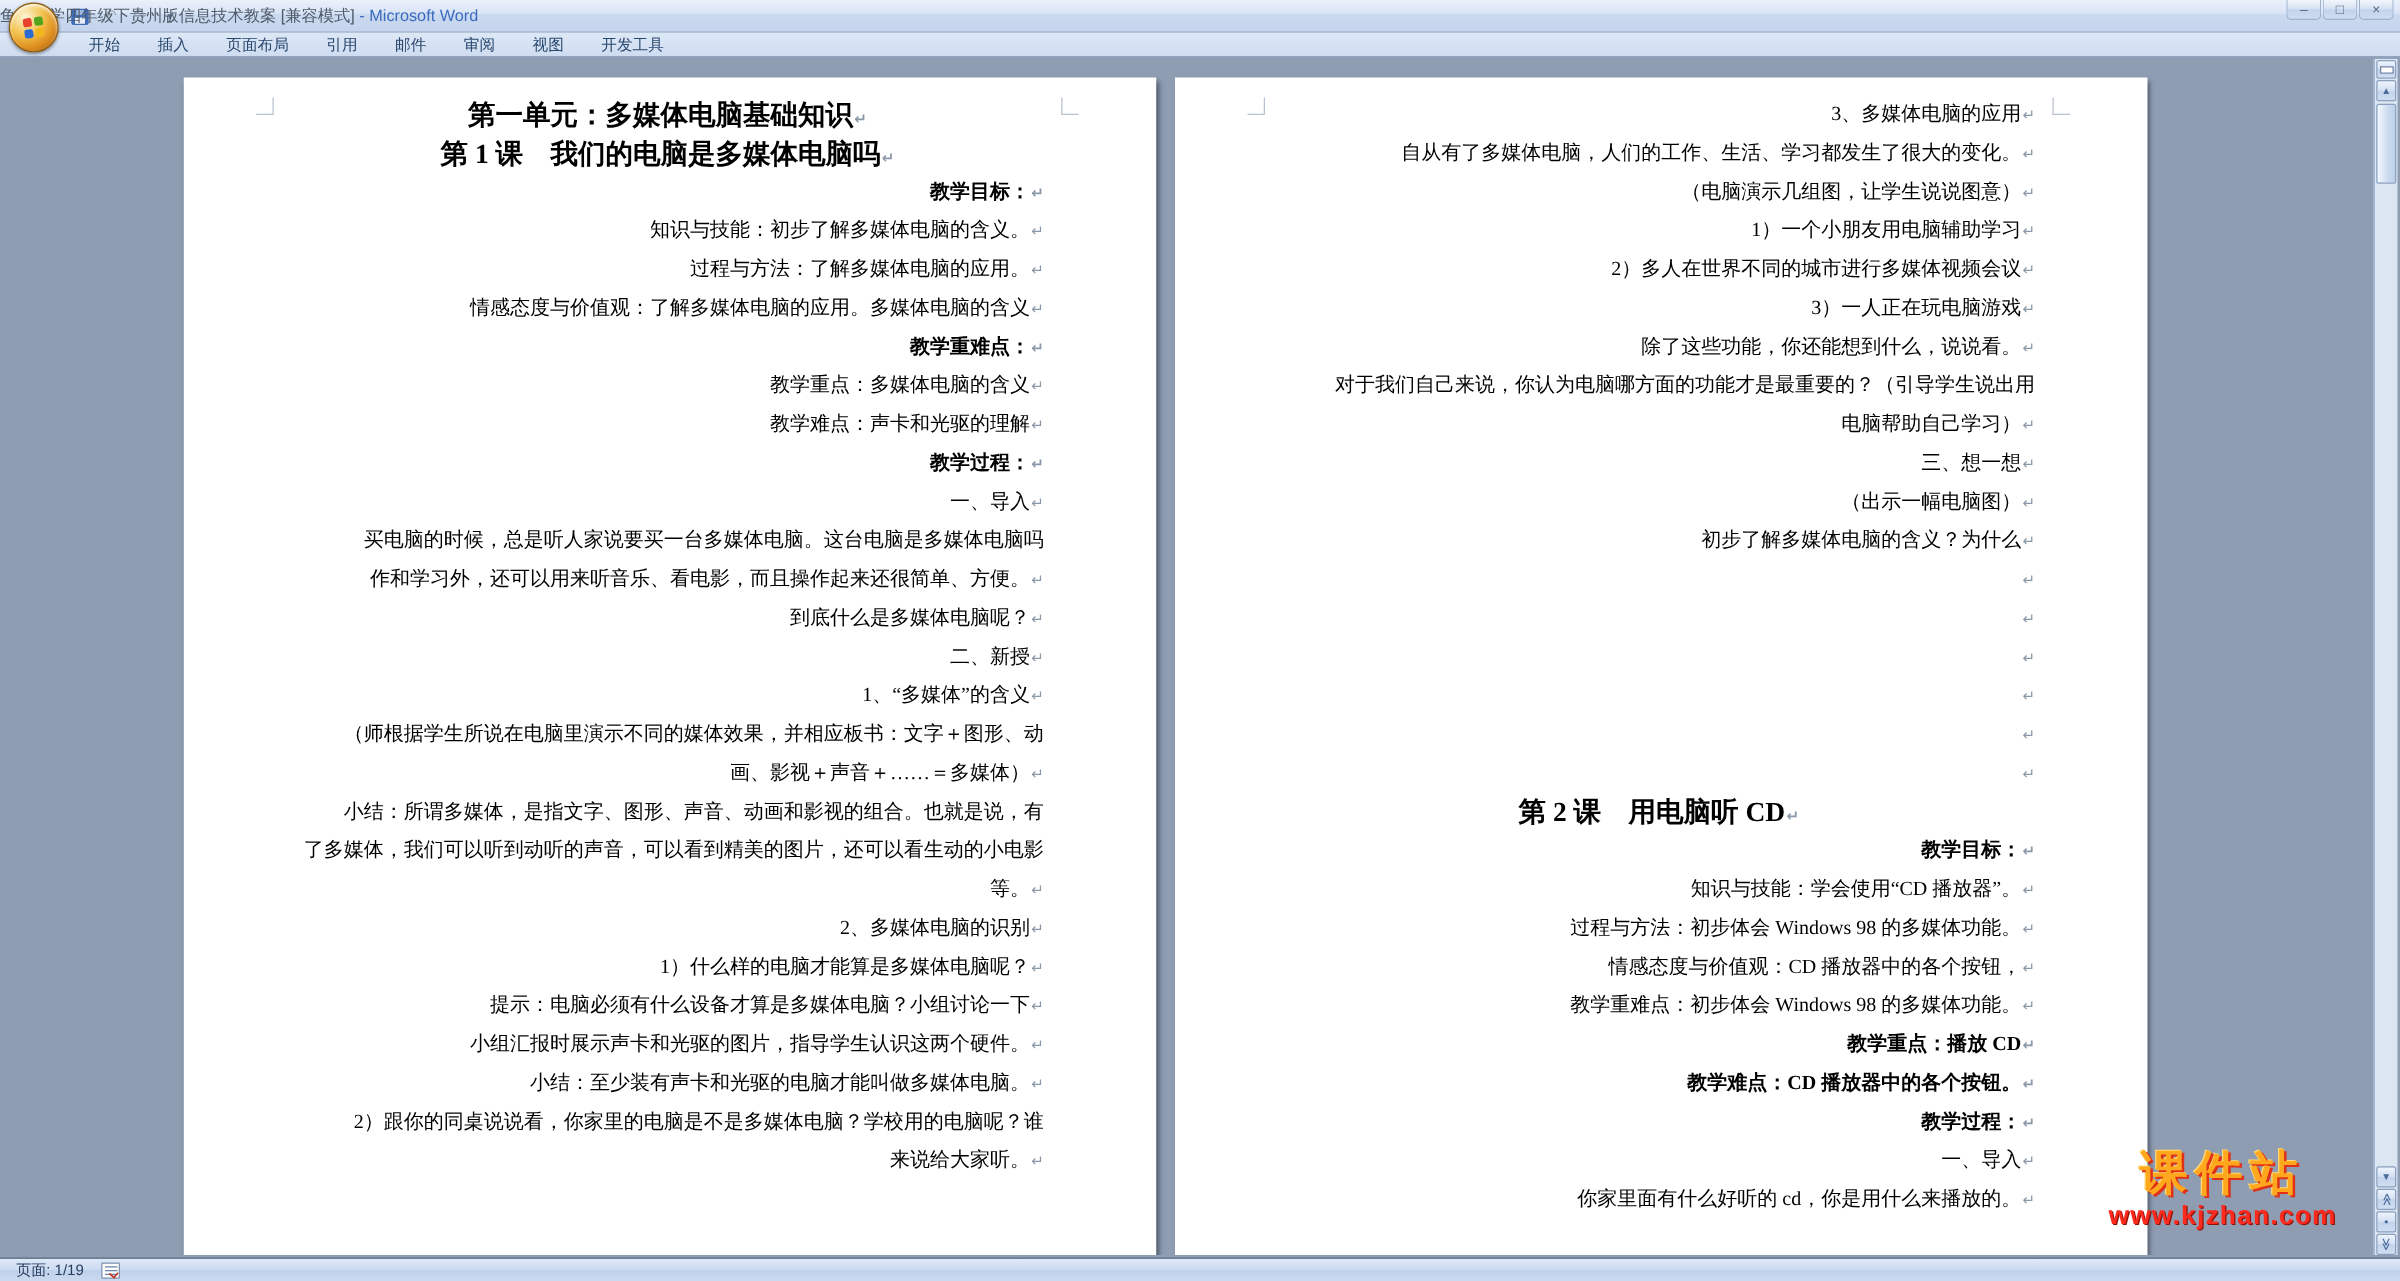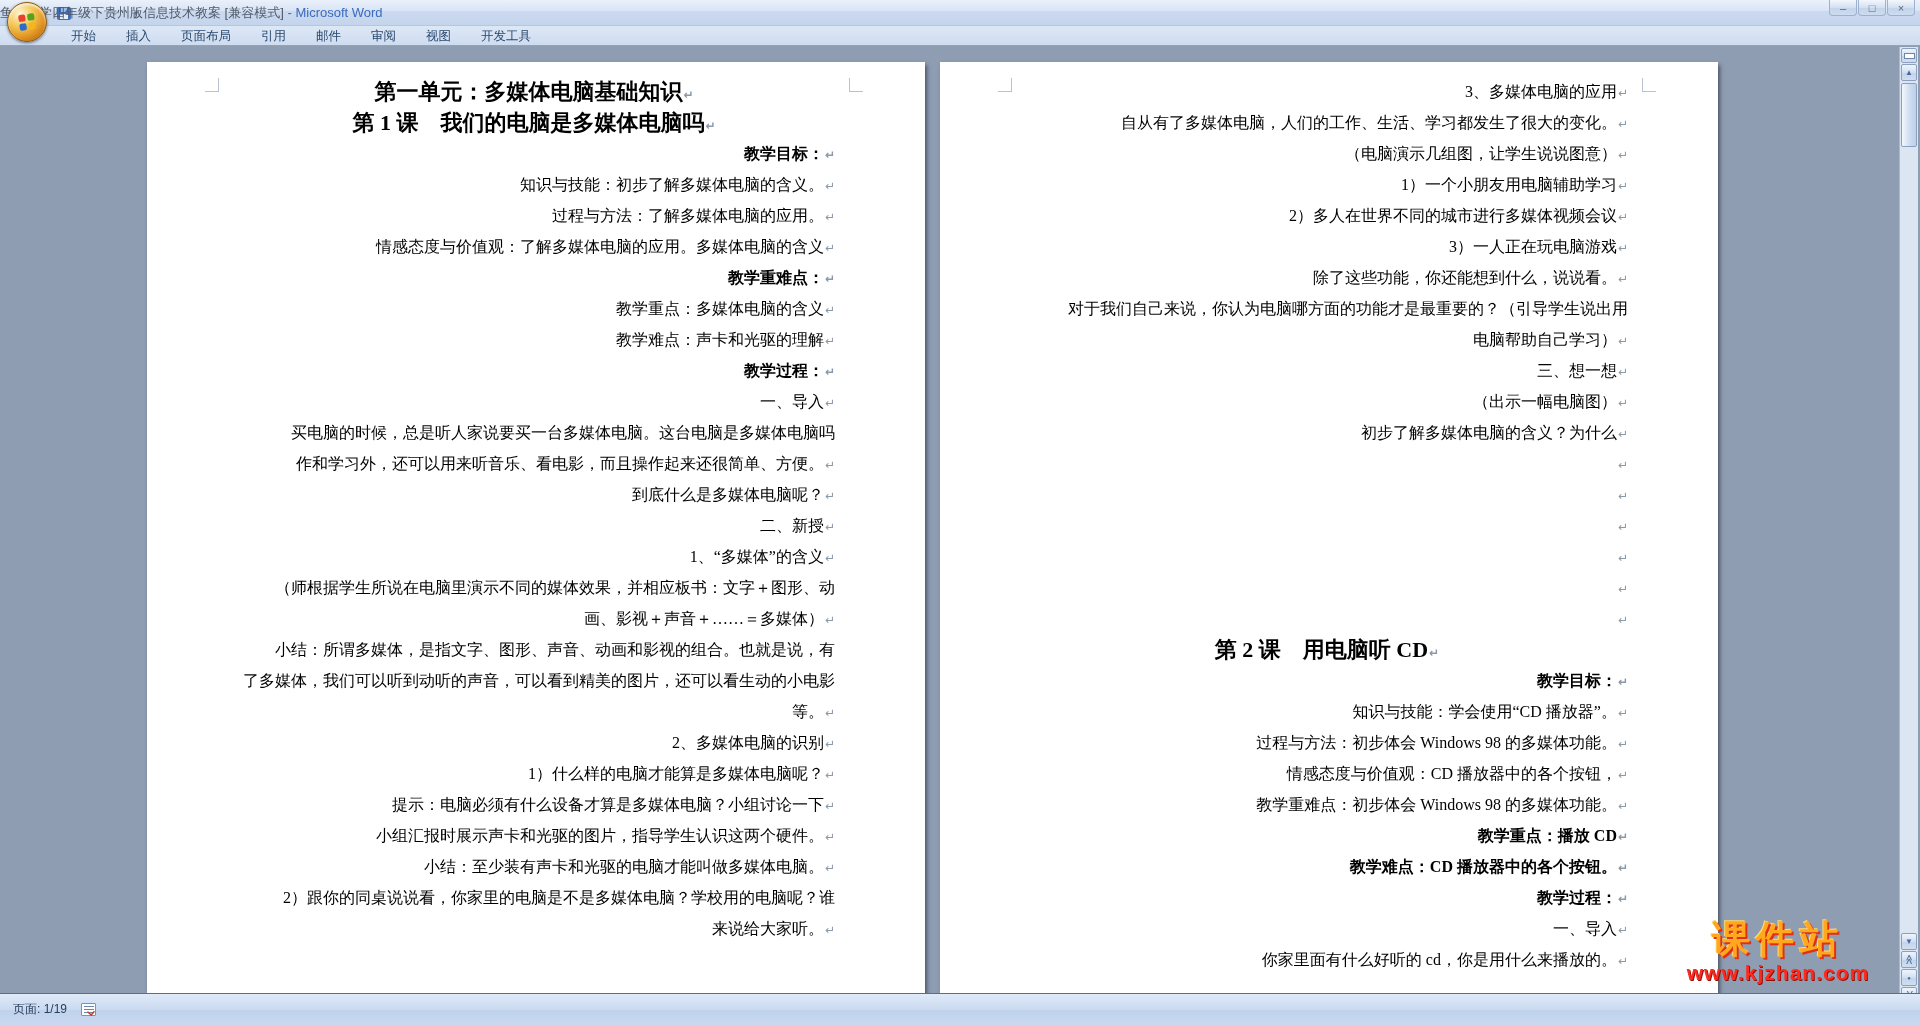--- a/index.html
+++ b/index.html
@@ -92,21 +92,21 @@
   .ruler-toggle:before { content:""; width:9px; height:4px; background:#fdfdfd; border:1px solid #6f85a6; }
   .sb-thumb { height:64px; margin:2px 1px; border-radius:2px; cursor:grab;
     background:linear-gradient(90deg,#f4f8fd,#cfdcf0 55%,#bccfe9);
     border:1px solid #8ba0bf; }
   .sb-track { flex:1; cursor:pointer; }
   .rot-up { transform:rotate(90deg); font-size:10px; }
   .rot-down { transform:rotate(-90deg); font-size:10px; }
   .dot { font-size:6px; }
 
   
-  .statusbar { position:absolute; left:0; bottom:0; width:100%; height:32px;
+  .statusbar { position:absolute; left:0; bottom:0; width:100%; height:19px;
     background:linear-gradient(#dfeaf9,#cbdaf0 50%,#bfd2ec 51%,#cad9f0);
     border-top:1px solid #5c6e84; display:flex; align-items:center; padding-left:9px; gap:10px; }
   .status-page { font-size:12px; color:#273d5c; cursor:pointer; padding:1px 4px; }
   .proof-icon { position:relative; width:15px; height:13px; background:#fdfdfd;
     border:1px solid #7d92ad; border-radius:1px; cursor:pointer; }
   .proof-icon:before { content:""; position:absolute; left:2px; top:2px; width:10px; height:1px;
     background:#6b86ad; box-shadow:0 3px 0 #6b86ad, 0 6px 0 #6b86ad; }
   .proof-icon:after { content:""; position:absolute; right:0px; bottom:-1px; width:6px; height:6px;
     border-right:2px solid #c23a2b; border-bottom:2px solid #c23a2b; transform:rotate(40deg) scale(.7); }
 </style>

